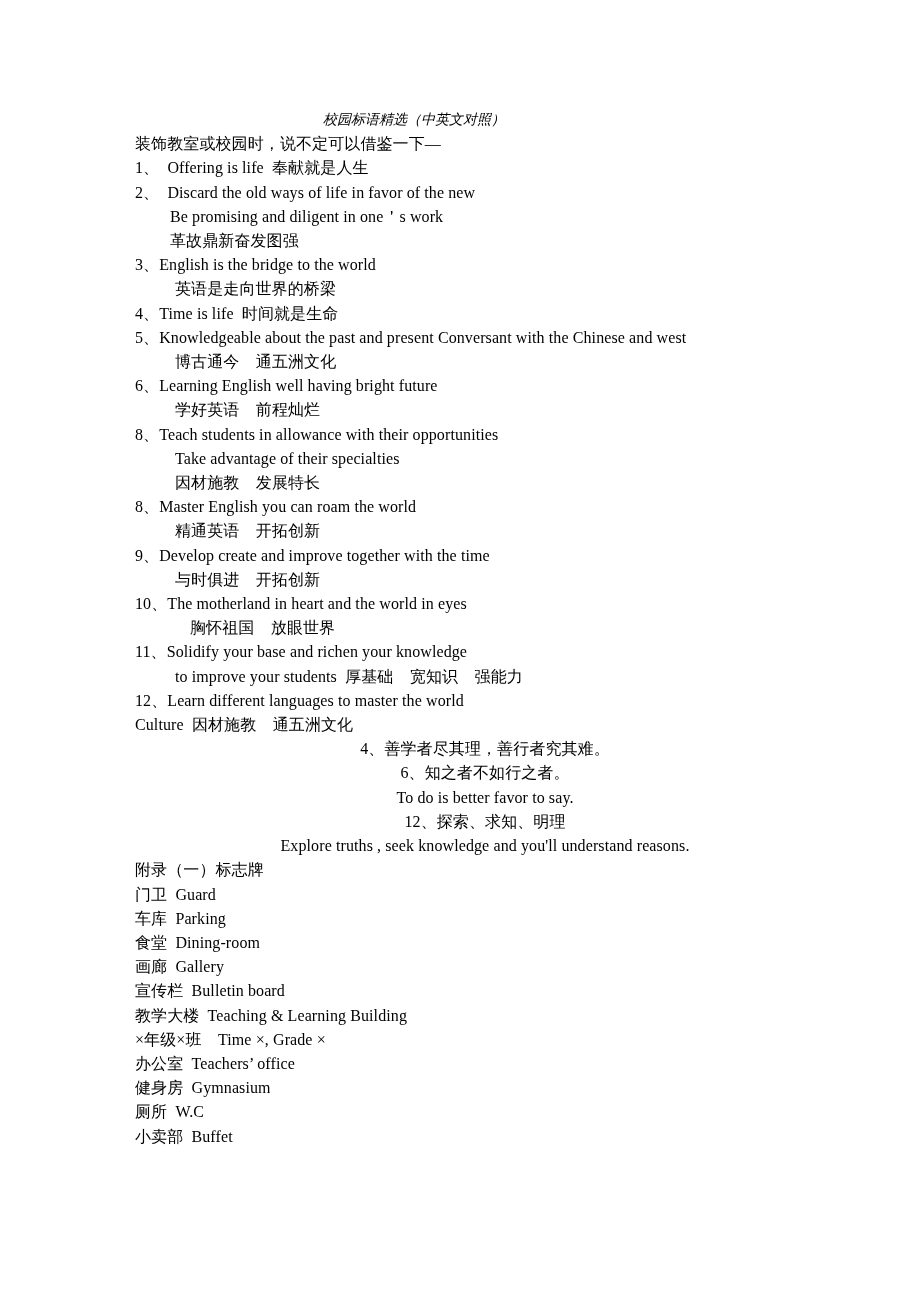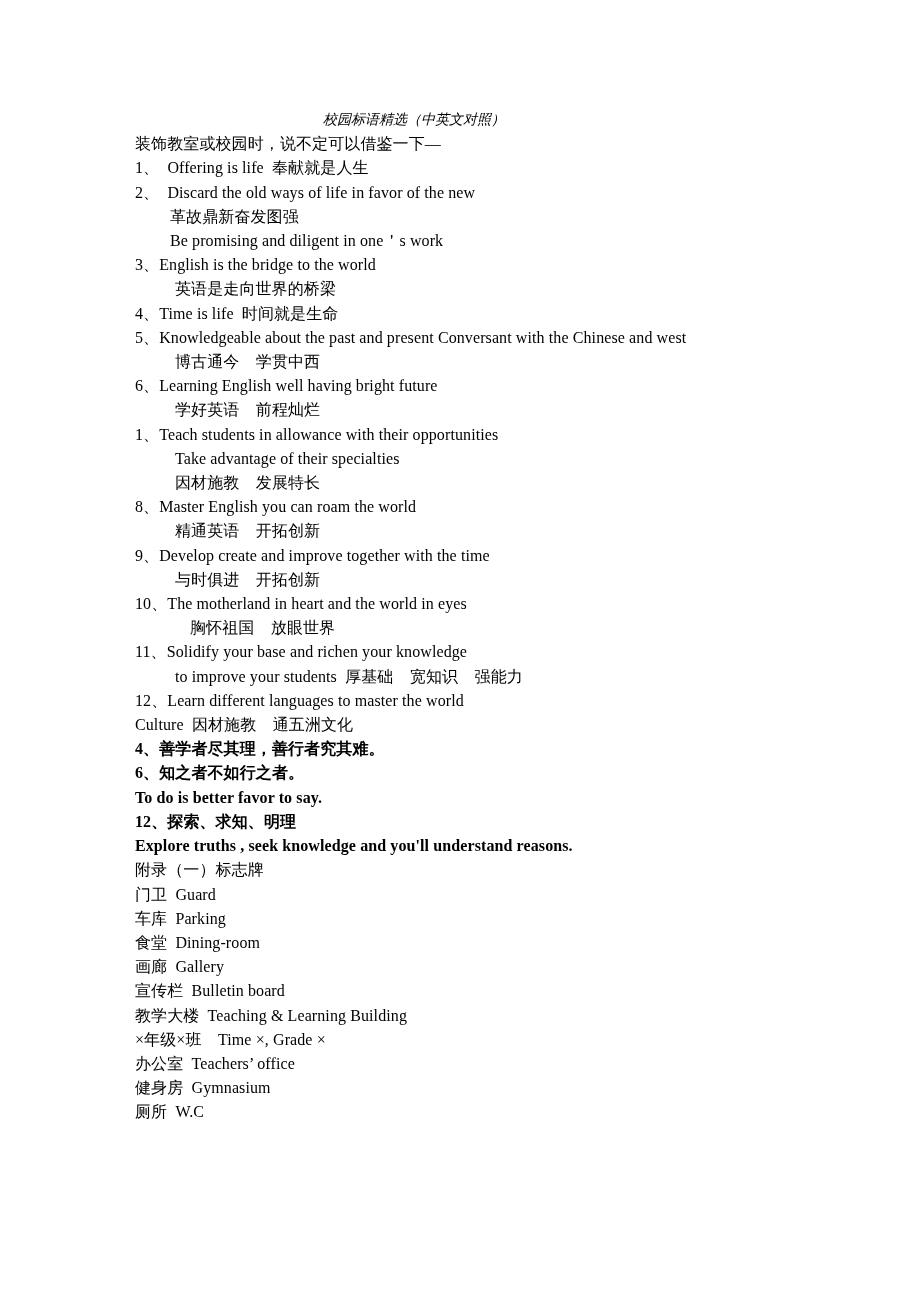--- a/index.html
+++ b/index.html
@@ -43,50 +43,51 @@
     white-space: pre;
     padding-left: 188px;
     font-style: italic;
   }
   
   .ind-0  { padding-left: 0; }
   .ind-1  { padding-left: 35px; }
   .ind-2  { padding-left: 40px; }
   .ind-3  { padding-left: 55px; }
   .bold {
-    font-weight: bold;
+    font-weight: normal;
+    text-align: center;
   }
 </style>
 </head>
 <body>
 
 <div class="page">
   <div class="doc">
 
     <div class="title">校园标语精选（中英文对照）</div>
 
     <div class="line ind-0">装饰教室或校园时，说不定可以借鉴一下—</div>
 
     <div class="line ind-0">1、  Offering is life  奉献就是人生</div>
     <div class="line ind-0">2、  Discard the old ways of life in favor of the new</div>
+    <div class="line ind-1">Be promising and diligent in one＇s work</div>
     <div class="line ind-1">革故鼎新奋发图强</div>
-    <div class="line ind-1">Be promising and diligent in one＇s work</div>
 
     <div class="line ind-0">3、English is the bridge to the world</div>
     <div class="line ind-2">英语是走向世界的桥梁</div>
 
     <div class="line ind-0">4、Time is life  时间就是生命</div>
 
     <div class="line ind-0">5、Knowledgeable about the past and present Conversant with the Chinese and west</div>
-    <div class="line ind-2">博古通今    学贯中西</div>
+    <div class="line ind-2">博古通今    通五洲文化</div>
 
     <div class="line ind-0">6、Learning English well having bright future</div>
     <div class="line ind-2">学好英语    前程灿烂</div>
 
-    <div class="line ind-0">1、Teach students in allowance with their opportunities</div>
+    <div class="line ind-0">8、Teach students in allowance with their opportunities</div>
     <div class="line ind-2">Take advantage of their specialties</div>
     <div class="line ind-2">因材施教    发展特长</div>
 
     <div class="line ind-0">8、Master English you can roam the world</div>
     <div class="line ind-2">精通英语    开拓创新</div>
 
     <div class="line ind-0">9、Develop create and improve together with the time</div>
     <div class="line ind-2">与时俱进    开拓创新</div>
 
     <div class="line ind-0">10、The motherland in heart and the world in eyes</div>
@@ -110,16 +111,17 @@
       <div class="line ind-0">门卫  Guard</div>
       <div class="line ind-0">车库  Parking</div>
       <div class="line ind-0">食堂  Dining-room</div>
       <div class="line ind-0">画廊  Gallery</div>
       <div class="line ind-0">宣传栏  Bulletin board</div>
       <div class="line ind-0">教学大楼  Teaching &amp; Learning Building</div>
       <div class="line ind-0">×年级×班    Time ×, Grade ×</div>
       <div class="line ind-0">办公室  Teachers’ office</div>
       <div class="line ind-0">健身房  Gymnasium</div>
       <div class="line ind-0">厕所  W.C</div>
+      <div class="line ind-0">小卖部  Buffet</div>
     </div>
 
   </div>
 </div>
 
 </body></html>

